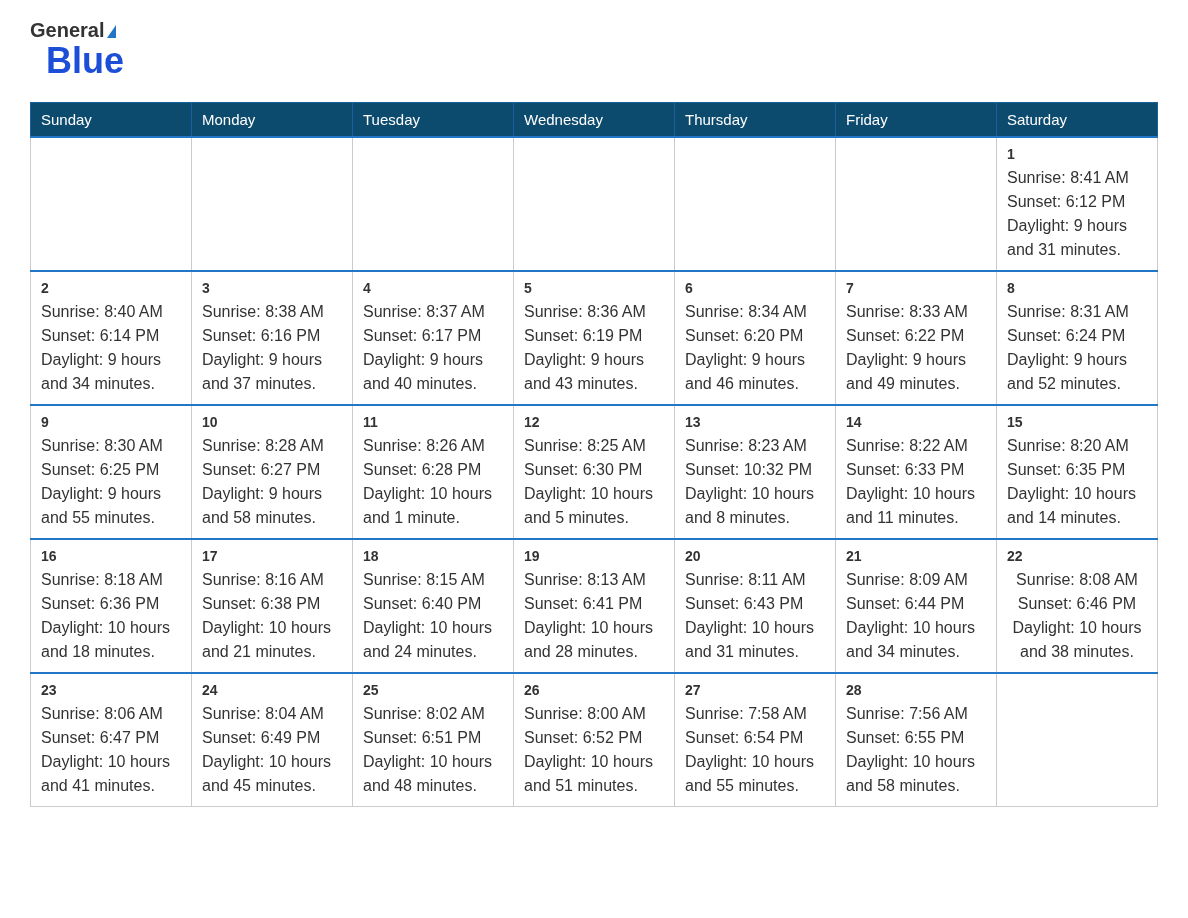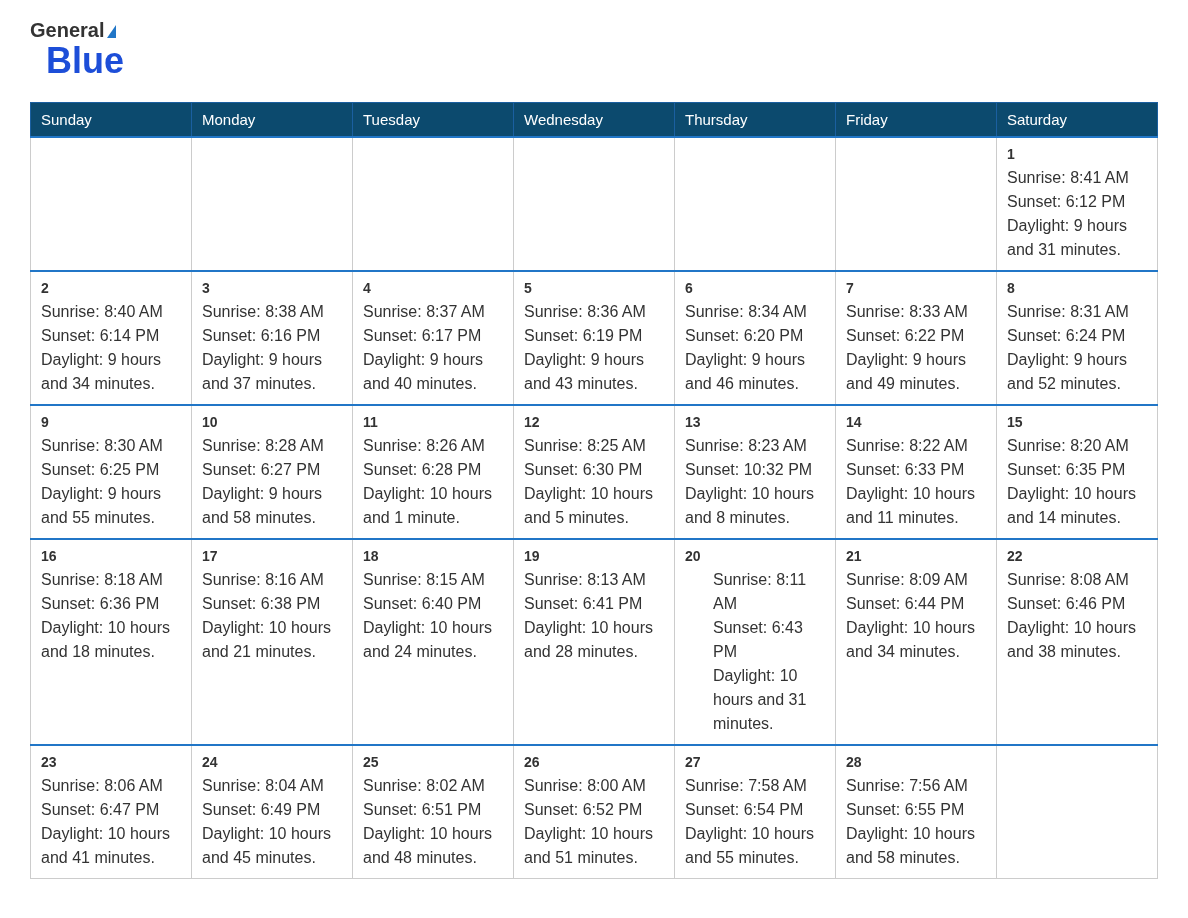--- a/index.html
+++ b/index.html
@@ -244,33 +244,33 @@
 Daylight: 10 hours and 24 minutes.</div>
         </td>
         <td>
           <span class="day-number">19</span>
           <div class="day-info" style="white-space: pre-line;">Sunrise: 8:13 AM
 Sunset: 6:41 PM
 Daylight: 10 hours and 28 minutes.</div>
         </td>
         <td>
           <span class="day-number">20</span>
-          <div class="day-info" style="white-space: pre-line; margin-left: 28px;">Sunrise: 8:11 AM
+          <div class="day-info" style="white-space: pre-line;">Sunrise: 8:11 AM
 Sunset: 6:43 PM
 Daylight: 10 hours and 31 minutes.</div>
         </td>
         <td>
           <span class="day-number">21</span>
           <div class="day-info" style="white-space: pre-line;">Sunrise: 8:09 AM
 Sunset: 6:44 PM
 Daylight: 10 hours and 34 minutes.</div>
         </td>
         <td>
           <span class="day-number">22</span>
-          <div class="day-info" style="white-space: pre-line;">Sunrise: 8:08 AM
+          <div class="day-info" style="white-space: pre-line; text-align: center;">Sunrise: 8:08 AM
 Sunset: 6:46 PM
 Daylight: 10 hours and 38 minutes.</div>
         </td>
       </tr>
       <tr>
         <td>
           <span class="day-number">23</span>
           <div class="day-info" style="white-space: pre-line;">Sunrise: 8:06 AM
 Sunset: 6:47 PM
 Daylight: 10 hours and 41 minutes.</div>

